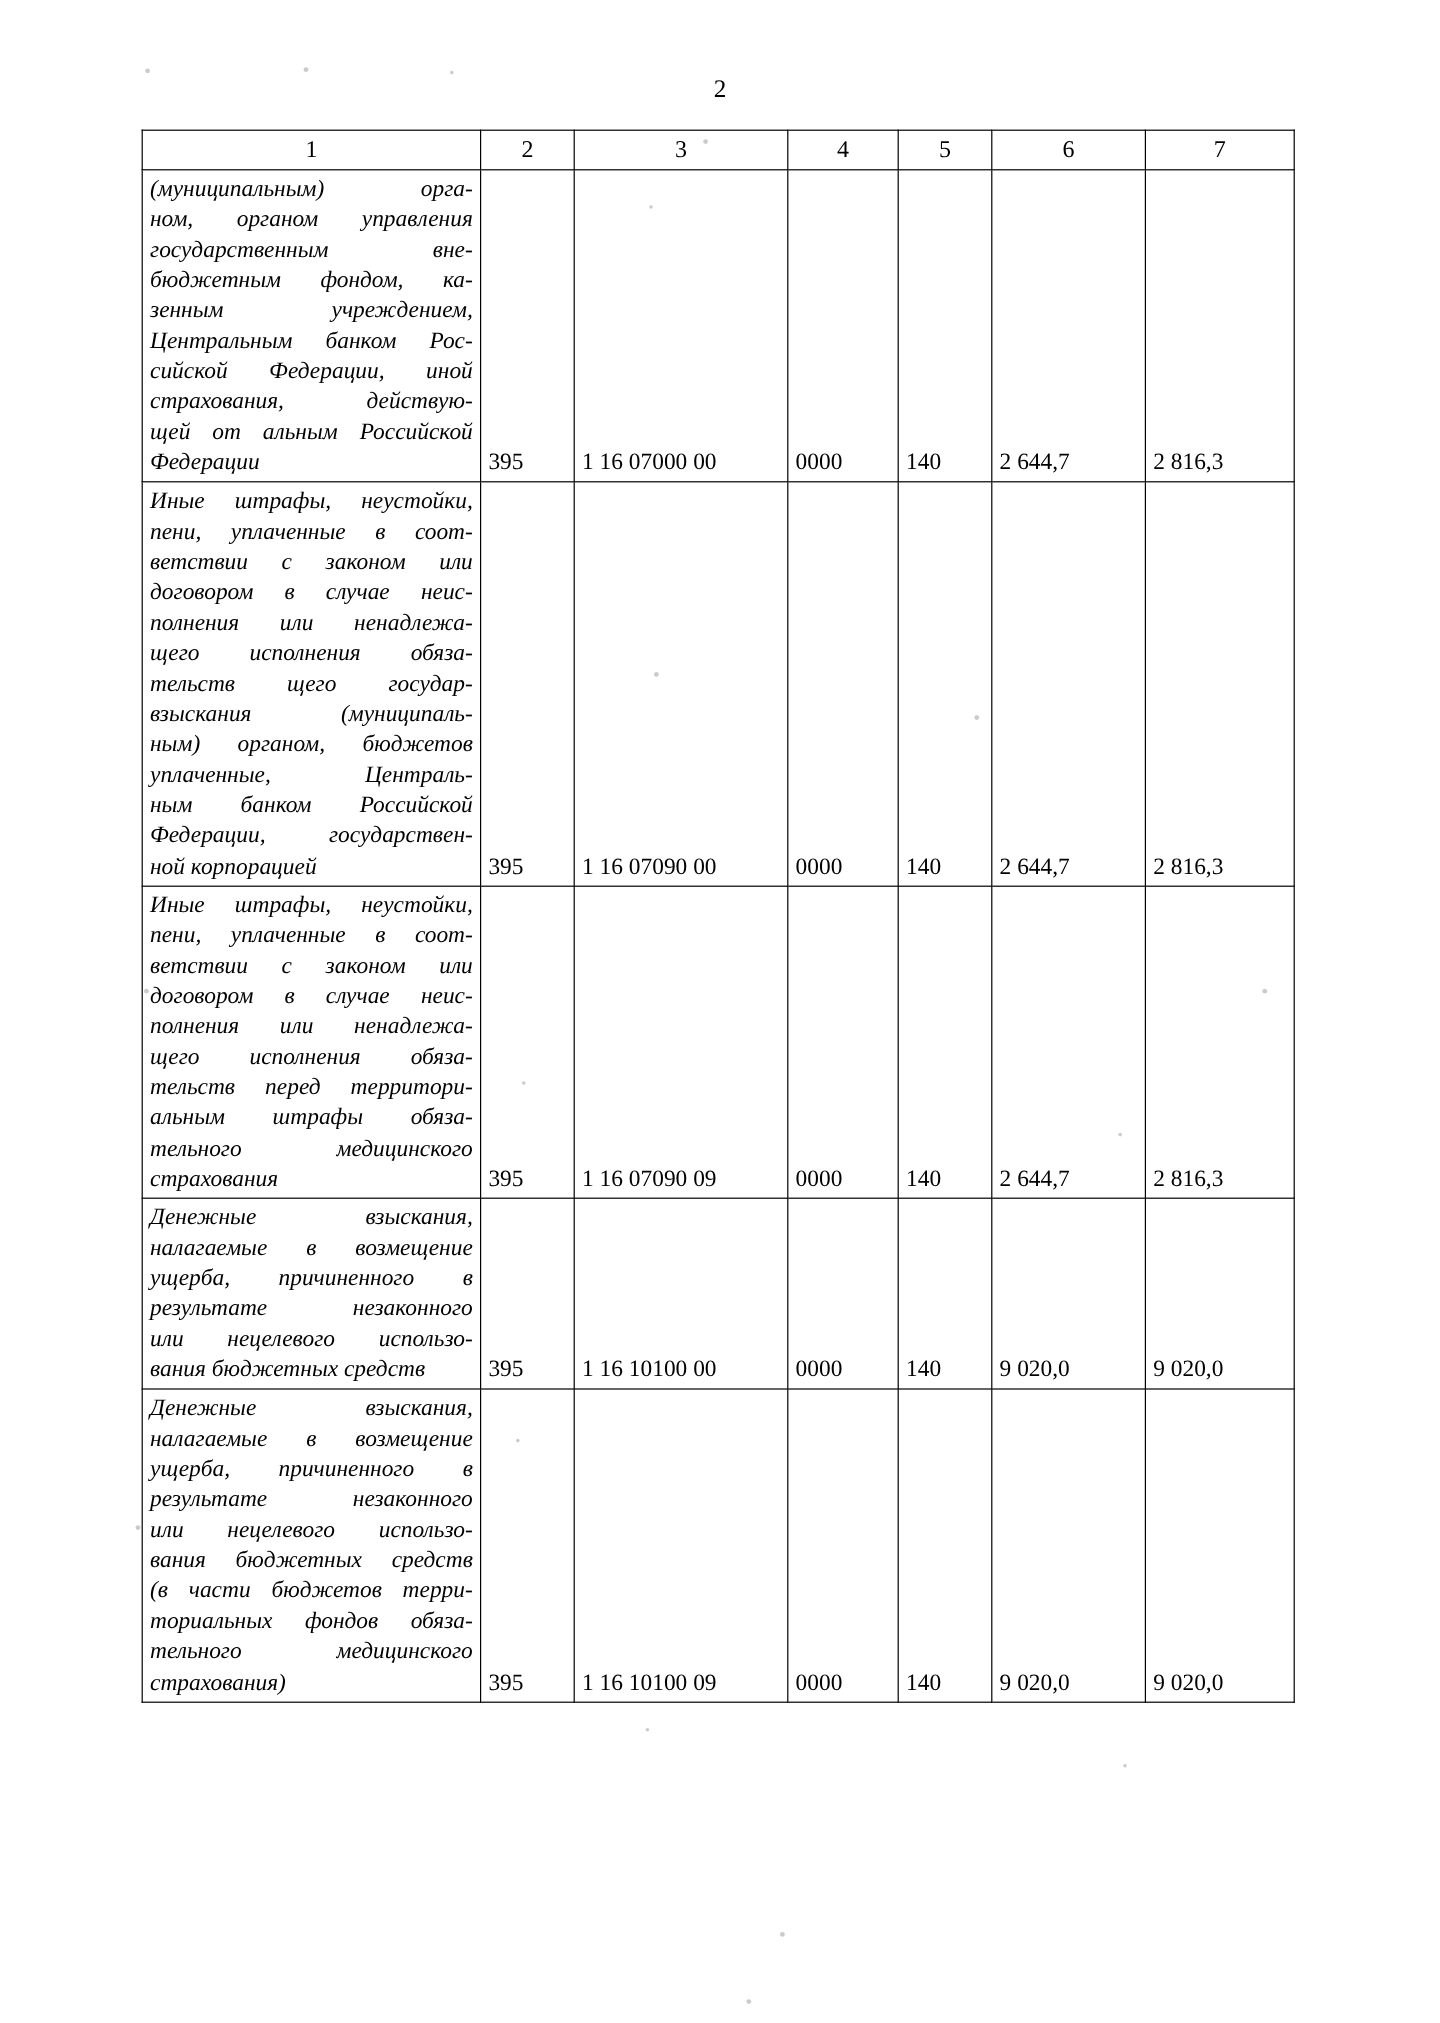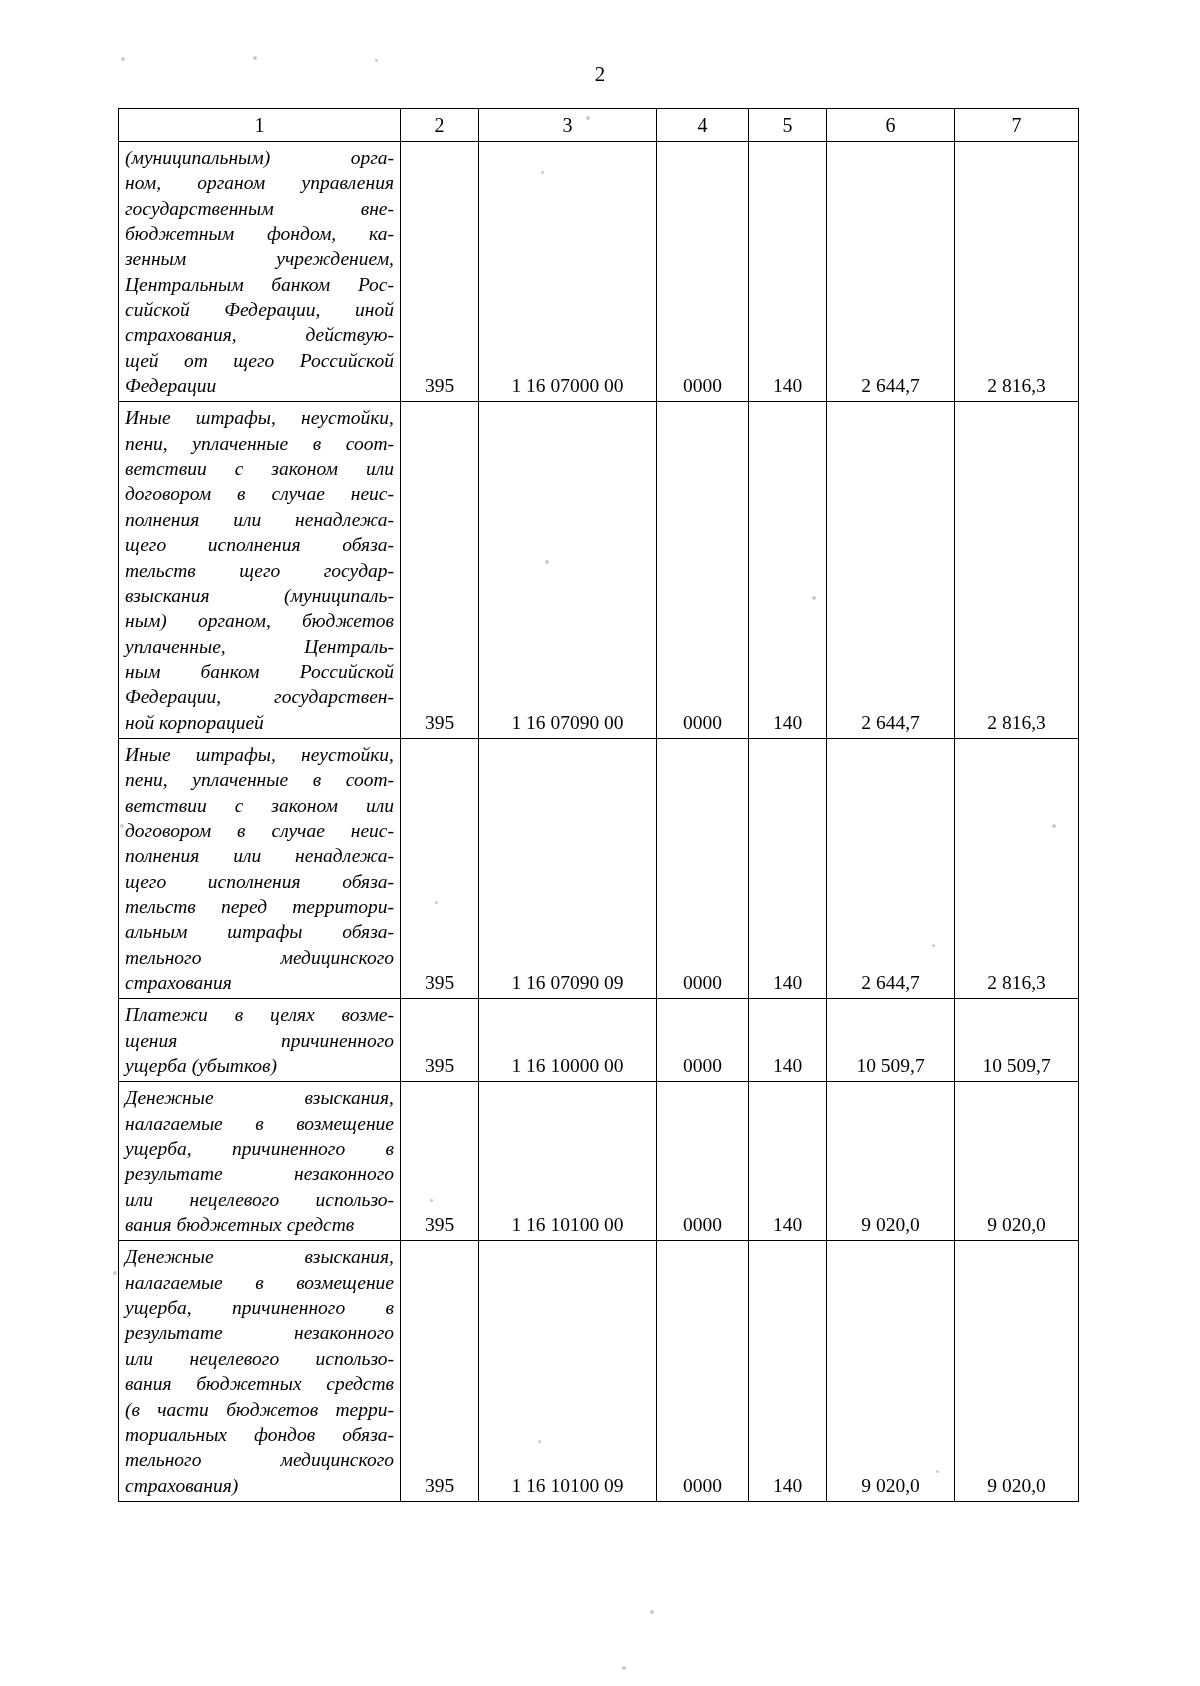--- a/index.html
+++ b/index.html
@@ -67,21 +67,20 @@
     text-align-last: justify;
     hyphens: manual;
     vertical-align: top;
     padding-top: 6px;
     font-style: italic;
   }
   .desc .last-line {
     text-align-last: left;
   }
   .num {
-    text-align: center;
   }
   .cell-bottom {
     vertical-align: bottom;
   }
   
   .speck {
     position: absolute;
     background: #b9b9b9;
     border-radius: 50%;
     opacity: 0.75;
@@ -119,21 +118,21 @@
         <tr>
           <td class="desc">
             <div>(муниципальным) орга-</div>
             <div>ном, органом управления</div>
             <div>государственным вне-</div>
             <div>бюджетным фондом, ка-</div>
             <div>зенным учреждением,</div>
             <div>Центральным банком Рос-</div>
             <div>сийской Федерации, иной</div>
             <div>страхования, действую-</div>
-            <div>щей от щего Российской</div>
+            <div>щей от альным Российской</div>
             <div class="last-line">Федерации</div>
           </td>
           <td class="num cell-bottom">395</td>
           <td class="num cell-bottom">1 16 07000 00</td>
           <td class="num cell-bottom">0000</td>
           <td class="num cell-bottom">140</td>
           <td class="num cell-bottom">2 644,7</td>
           <td class="num cell-bottom">2 816,3</td>
         </tr>
 
@@ -175,33 +174,20 @@
             <div class="last-line">страхования</div>
           </td>
           <td class="num cell-bottom">395</td>
           <td class="num cell-bottom">1 16 07090 09</td>
           <td class="num cell-bottom">0000</td>
           <td class="num cell-bottom">140</td>
           <td class="num cell-bottom">2 644,7</td>
           <td class="num cell-bottom">2 816,3</td>
         </tr>
 
-        <tr>
-          <td class="desc">
-            <div>Платежи в целях возме-</div>
-            <div>щения причиненного</div>
-            <div class="last-line">ущерба (убытков)</div>
-          </td>
-          <td class="num cell-bottom">395</td>
-          <td class="num cell-bottom">1 16 10000 00</td>
-          <td class="num cell-bottom">0000</td>
-          <td class="num cell-bottom">140</td>
-          <td class="num cell-bottom">10 509,7</td>
-          <td class="num cell-bottom">10 509,7</td>
-        </tr>
 
         <tr>
           <td class="desc">
             <div>Денежные взыскания,</div>
             <div>налагаемые в возмещение</div>
             <div>ущерба, причиненного в</div>
             <div>результате незаконного</div>
             <div>или нецелевого использо-</div>
             <div class="last-line">вания бюджетных средств</div>
           </td>

